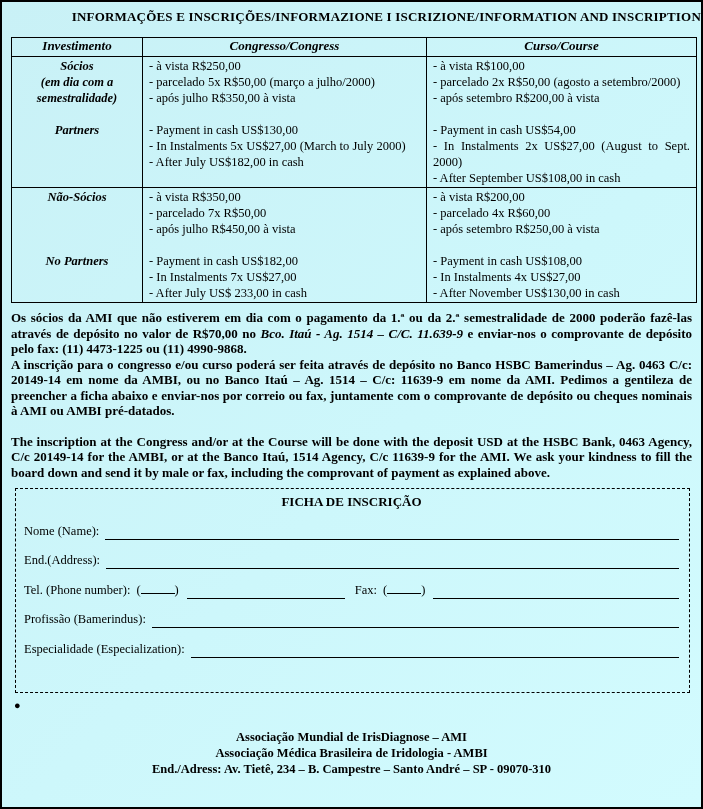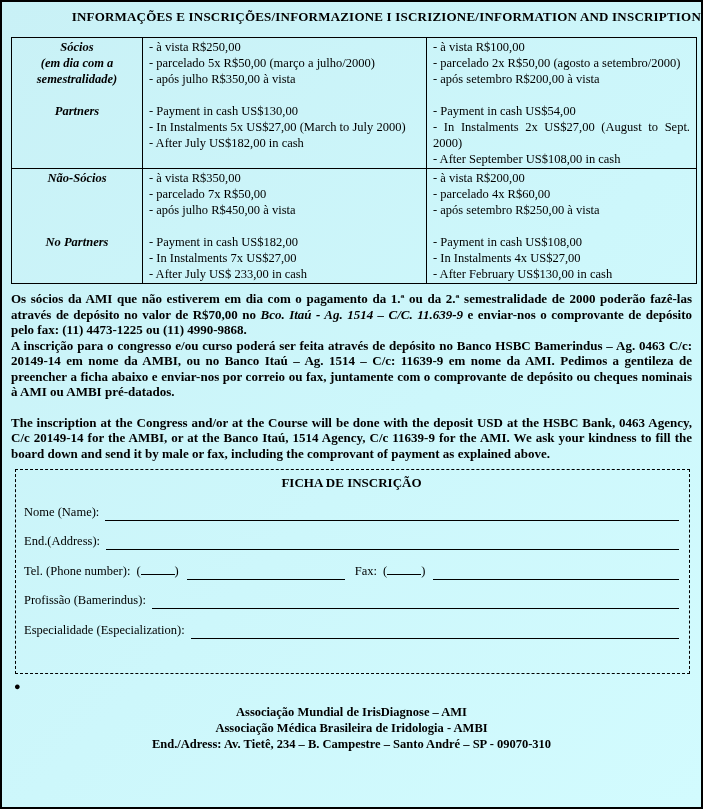--- a/index.html
+++ b/index.html
@@ -98,21 +98,21 @@
     width: 34px;
     border-bottom: 1px solid #000;
     height: 11px;
   }
   .bullet-dot {
     margin: 7px 0 0 12px;
     font-size: 11px;
     line-height: 10px;
   }
   .footer {
-    margin-top: 13px;
+    margin-top: 19px;
     text-align: center;
     font-weight: bold;
     font-size: 12.5px;
     line-height: 16px;
   }
   .footer a {
     color: #000;
     text-decoration: underline;
     font-weight: bold;
   }
@@ -124,20 +124,25 @@
 
   <div class="doc-title">INFORMAÇÕES E INSCRIÇÕES/INFORMAZIONE I ISCRIZIONE/INFORMATION AND INSCRIPTION</div>
 
   <table class="pricing">
     <colgroup>
         <col class="c-inv">
         <col class="c-con">
         <col class="c-cur">
       </colgroup>
     <tbody>
+        <tr>
+      <th>Investimento</th>
+      <th>Congresso/Congress</th>
+      <th>Curso/Course</th>
+    </tr>
     <tr class="row-socios">
       <td class="inv-cell">
         <div class="cell-line">Sócios</div>
         <div class="cell-line">(em dia com a semestralidade)</div>
         <div class="gap16"></div>
         <div class="cell-line">Partners</div>
       </td>
       <td>
         <div class="cell-line">- à vista R$250,00</div>
         <div class="cell-line">- parcelado 5x R$50,00 (março a julho/2000)</div>
@@ -172,21 +177,21 @@
         <div class="cell-line">- In Instalments 7x US$27,00</div>
         <div class="cell-line">- After July US$ 233,00 in cash</div>
       </td>
       <td>
         <div class="cell-line">- à vista R$200,00</div>
         <div class="cell-line">- parcelado 4x R$60,00</div>
         <div class="cell-line">- após setembro R$250,00 à vista</div>
         <div class="gap16"></div>
         <div class="cell-line">- Payment in cash US$108,00</div>
         <div class="cell-line">- In Instalments 4x US$27,00</div>
-        <div class="cell-line">- After February US$130,00 in cash</div>
+        <div class="cell-line">- After November US$130,00 in cash</div>
       </td>
     </tr>
   </tbody>
     </table>
 
   <div class="para p1"><span>Os sócios da AMI que não estiverem em dia com o pagamento da 1.ª ou da 2.ª semestralidade de 2000 poderão fazê-las através de depósito no valor de R$70,00 no </span><span class="bank-italic">Bco. Itaú - Ag. 1514 – C/C. 11.639-9</span><span> e enviar-nos o comprovante de depósito pelo fax: (11) 4473-1225 ou (11) 4990-9868.</span></div>
 
   <div class="para p2">A inscrição para o congresso e/ou curso poderá ser feita através de depósito no Banco HSBC Bamerindus – Ag. 0463 C/c: 20149-14 em nome da AMBI, ou no Banco Itaú – Ag. 1514 – C/c: 11639-9 em nome da AMI.  Pedimos a gentileza de preencher a ficha abaixo e enviar-nos por correio ou fax, juntamente com o comprovante de depósito ou cheques nominais à AMI ou AMBI pré-datados.</div>
 
   <div class="para p3">The inscription at the Congress and/or at the Course will be done with the deposit USD at the HSBC Bank, 0463 Agency, C/c 20149-14 for the AMBI, or at the Banco Itaú, 1514 Agency, C/c 11639-9 for the AMI.  We ask your kindness to fill the board down and send it by male or fax, including the comprovant of payment as explained above.</div>

